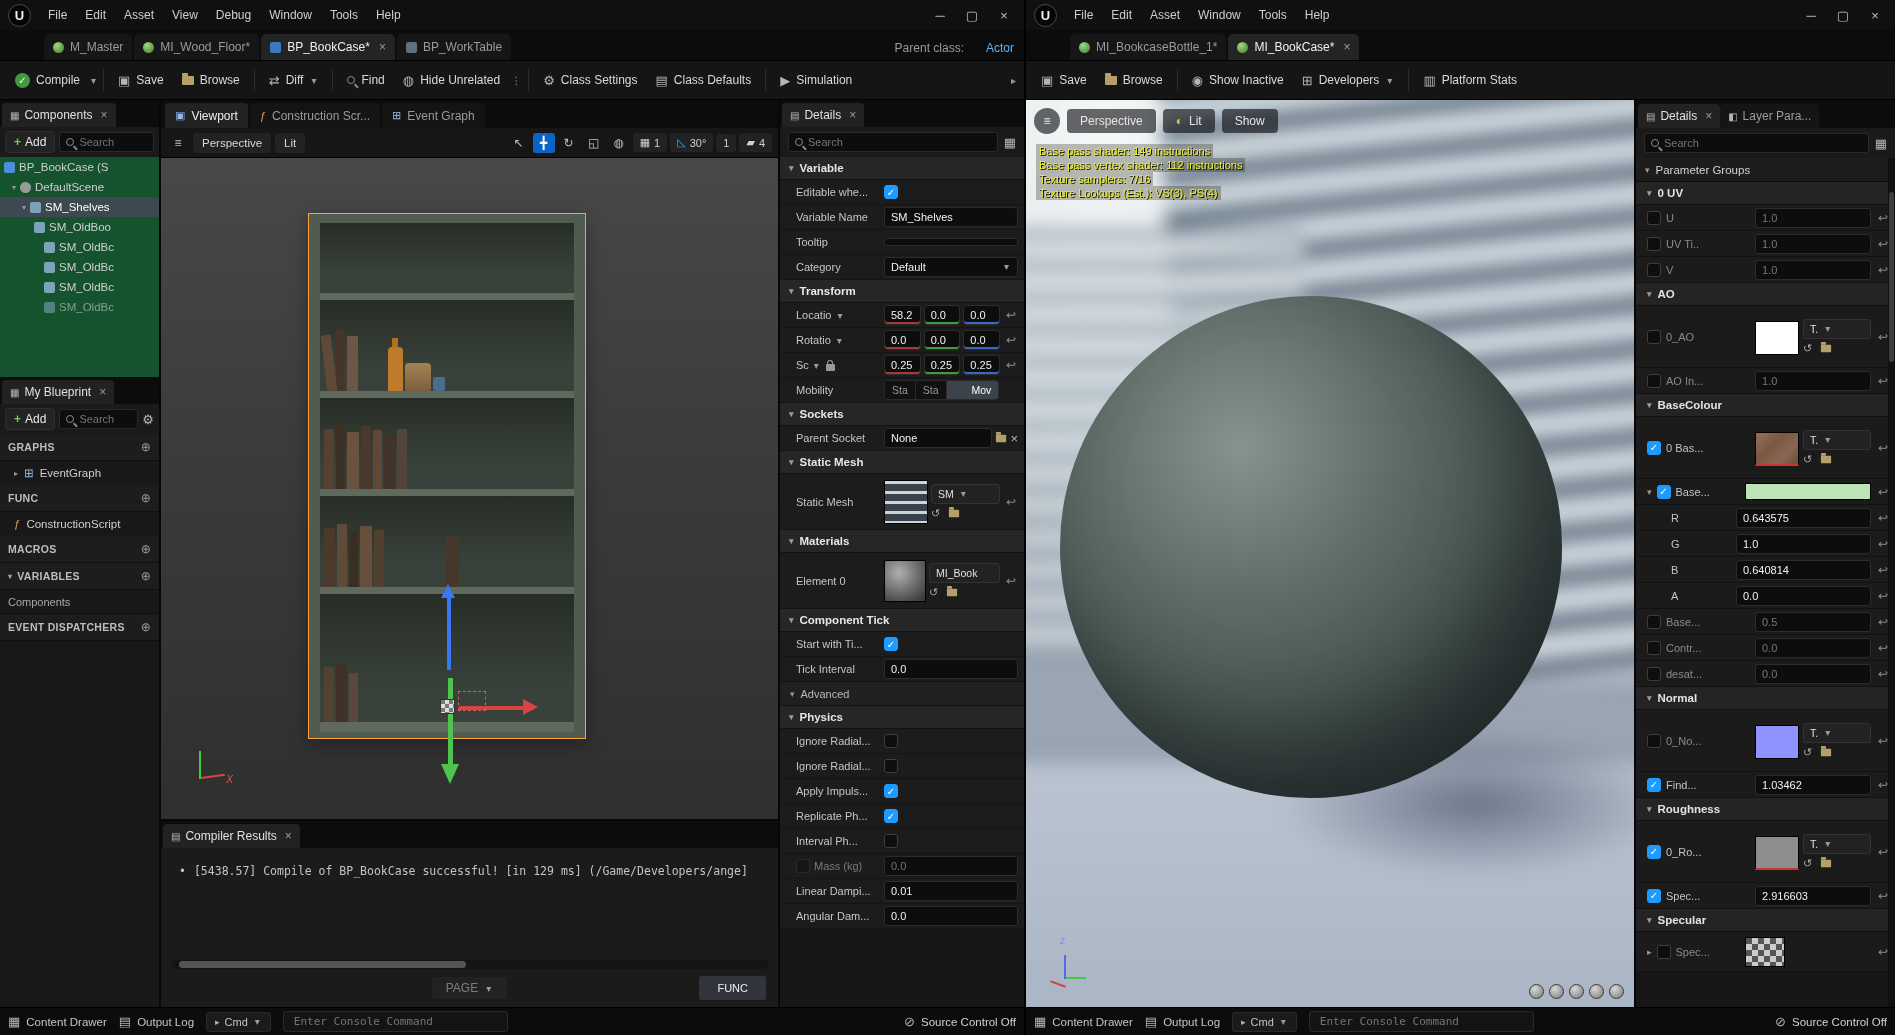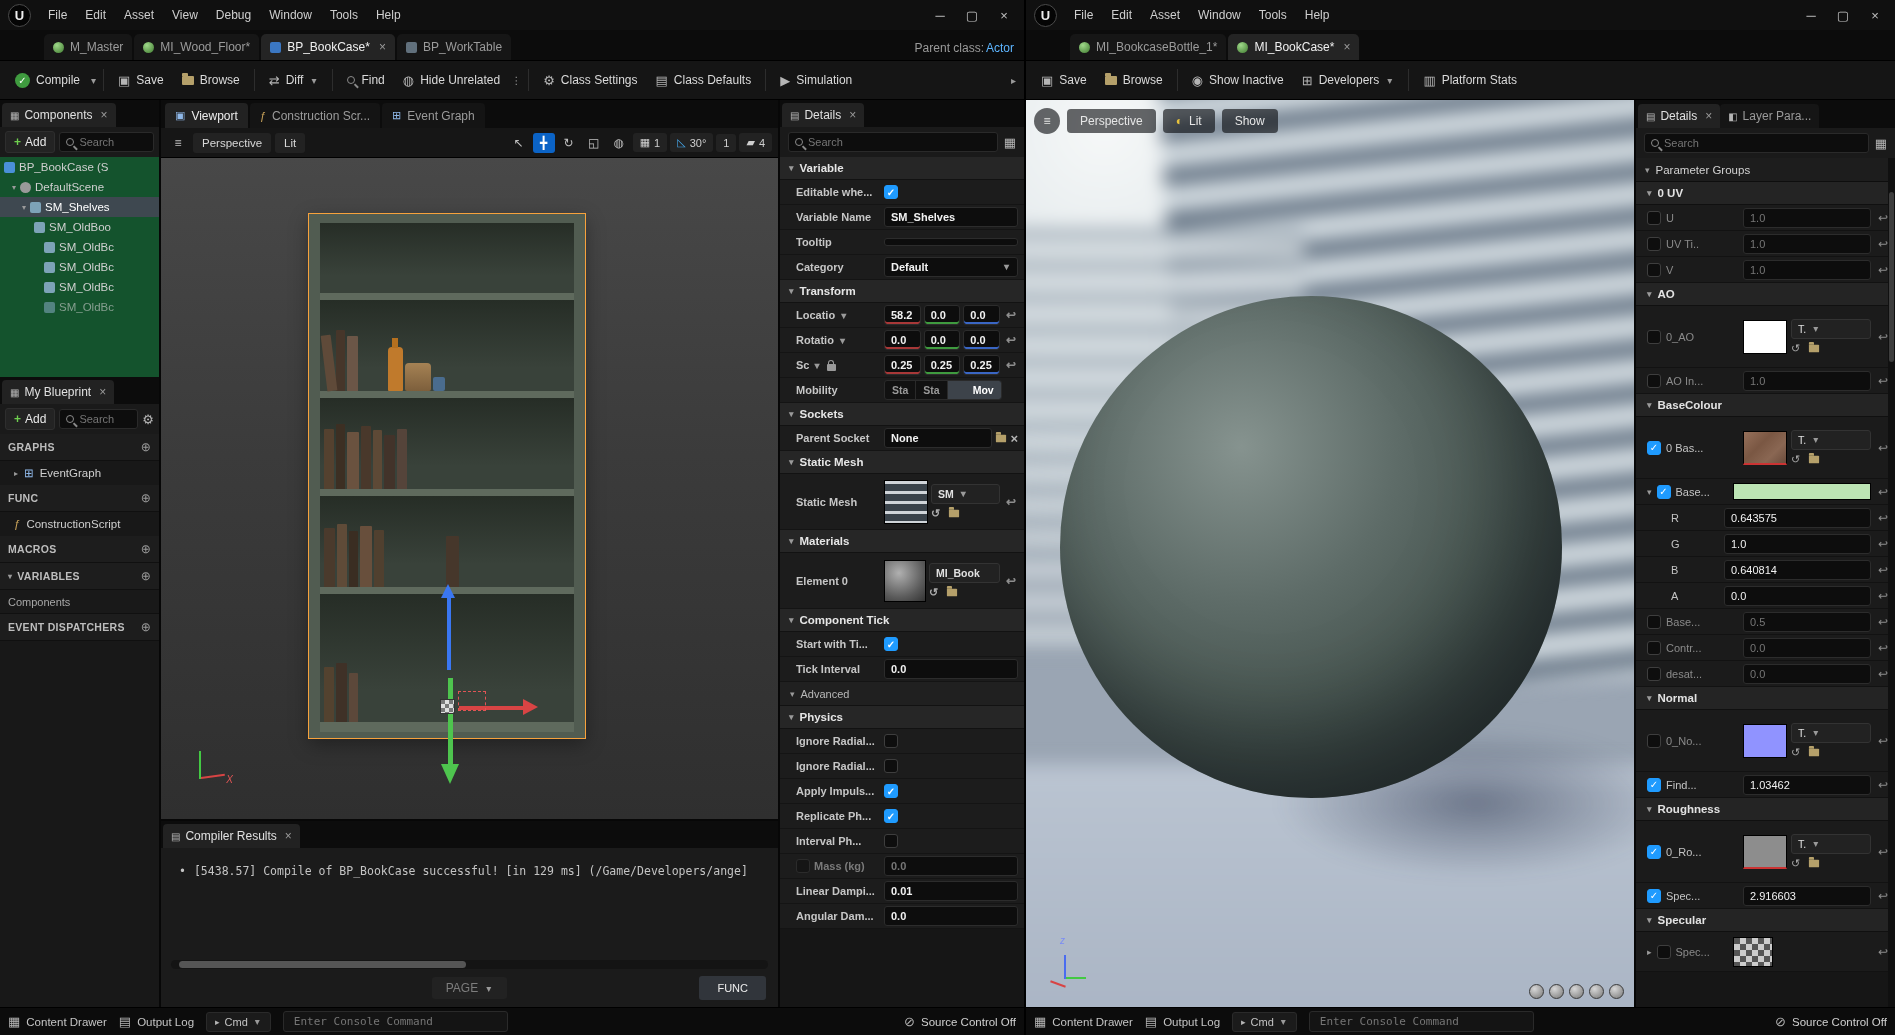--- a/index.html
+++ b/index.html
@@ -18,21 +18,21 @@
 
 
 .tabbar{flex:0 0 30px;background:#0c0c0c;display:flex;align-items:flex-end;padding-left:44px;}
 .atab{height:26px;display:flex;align-items:center;gap:6px;padding:0 9px;margin-right:2px;background:#161616;color:#9b9b9b;border-radius:5px 5px 0 0;font-size:12px;white-space:nowrap;}
 .atab.active{background:#242424;color:#f0f0f0;}
 .tab-dot{width:11px;height:11px;border-radius:50%;flex:0 0 auto;}
 .dot-green{background:radial-gradient(circle at 35% 30%,#9fd98a,#3f7a2f);}
 .dot-blue{background:#3b77c2;border-radius:2px;}
 .dot-gray{background:#61707c;border-radius:2px;}
 .tab-close{color:#9a9a9a;font-size:12px;margin-left:3px;}
-.parent-class{margin-left:auto;display:flex;gap:2px;align-items:flex-start;padding:0 10px 5px 0;color:#9a9a9a;white-space:nowrap;}
+.parent-class{margin-left:auto;display:flex;gap:22px;align-items:flex-start;padding:0 10px 5px 0;color:#9a9a9a;white-space:nowrap;}
 .pc-val{color:#5db5ff;}
 
 
 .toolbar{flex:0 0 40px;background:#151515;border-top:1px solid #000;border-bottom:1px solid #000;display:flex;align-items:center;padding:0 6px;overflow:hidden;}
 .tbtn{display:flex;align-items:center;gap:6px;padding:7px 9px;border-radius:4px;color:#dadada;white-space:nowrap;}
 .ti{color:#b5b5b5;font-size:13px;}
 .compile-ok{width:15px;height:15px;border-radius:50%;background:#3f9b3f;color:#fff;font-size:10px;display:flex;align-items:center;justify-content:center;}
 .tsep{width:1px;height:22px;background:#2d2d2d;margin:0 5px;flex:0 0 auto;}
 .tchev{color:#9a9a9a;font-size:10px;padding:0 2px;}
 .i-folder{width:12px;height:9px;background:#b5a06a;border-radius:1px;position:relative;flex:0 0 auto;}
@@ -100,21 +100,21 @@
 .comp-footer{flex:0 0 38px;display:flex;align-items:center;padding:0 12px;position:relative;}
 .page-btn{margin:0 auto;color:#7d7d7d;background:#222;padding:4px 14px;border-radius:3px;display:flex;gap:6px;align-items:center;}
 .clear-btn{position:absolute;right:12px;background:#31353b;color:#ececec;padding:6px 18px;border-radius:3px;font-size:11px;}
 
 
 .details-col{flex:0 0 244px;display:flex;flex-direction:column;min-width:0;background:#161616;}
 .search-row{flex:0 0 30px;display:flex;align-items:center;gap:6px;padding:0 8px;background:#1a1a1a;}
 .dscroll{flex:1;overflow:hidden;position:relative;}
 .dsec{height:23px;display:flex;align-items:center;gap:6px;background:#262626;padding:0 9px;color:#e6e6e6;font-size:11.5px;font-weight:700;border-bottom:1px solid #121212;}
 .chev{color:#9a9a9a;font-size:9px;}
-.drow{min-height:25px;display:flex;align-items:center;padding:2px 6px 2px 16px;background:#1c1c1c;border-bottom:1px solid #141414;gap:4px;font-size:11px;font-weight:bold;}
+.drow{min-height:25px;display:flex;align-items:center;padding:2px 6px 2px 16px;background:#1c1c1c;border-bottom:1px solid #141414;gap:4px;font-size:11px;}
 .dlabel{flex:0 0 84px;color:#c6c6c6;white-space:nowrap;overflow:hidden;}
 .dlabel.dim{color:#7a7a7a;}
 .dvals{flex:1;display:flex;align-items:center;gap:3px;min-width:0;}
 .nf{flex:1;min-width:0;background:#0d0d0d;border:1px solid #2c2c2c;border-radius:3px;padding:3px 6px;color:#f2f2f2;white-space:nowrap;overflow:hidden;font-size:11px;}
 .nf.gray{color:#767676;}
 .axx{box-shadow:inset 0 -2px 0 #a83838;}
 .axy{box-shadow:inset 0 -2px 0 #3f9b3f;}
 .axz{box-shadow:inset 0 -2px 0 #3a66c4;}
 .reset{flex:0 0 14px;color:#8d8d8d;text-align:center;font-size:12px;}
 .cb{width:14px;height:14px;border-radius:3px;background:#0e0e0e;border:1px solid #3e3e3e;display:flex;align-items:center;justify-content:center;flex:0 0 auto;color:#fff;font-size:10px;}
@@ -153,21 +153,21 @@
 .shape-btn{width:15px;height:15px;border-radius:50%;background:radial-gradient(circle at 35% 30%,#d8d8d8,#777);border:1px solid #3a3a3a;}
 
 
 .rdetails{flex:0 0 261px;display:flex;flex-direction:column;border-left:2px solid #070707;background:#161616;}
 .rd-tabrow{flex:0 0 28px;display:flex;align-items:flex-end;background:#0c0c0c;padding-left:2px;}
 .pg-header{height:24px;display:flex;align-items:center;gap:6px;padding:0 9px;color:#d2d2d2;background:#1d1d1d;border-bottom:1px solid #0e0e0e;font-size:11.5px;}
 .grp-header{height:23px;display:flex;align-items:center;gap:6px;padding:0 11px;color:#e2e2e2;background:#242424;border-bottom:1px solid #101010;font-size:11.5px;font-weight:700;}
 .prow{min-height:26px;display:flex;align-items:center;gap:5px;padding:2px 5px 2px 11px;background:#1b1b1b;border-bottom:1px solid #121212;font-size:11px;}
 .plabel{flex:0 0 72px;color:#c4c4c4;white-space:nowrap;overflow:hidden;}
 .plabel.dim{color:#8a8a8a;}
-.pval{flex:1;display:flex;align-items:center;gap:4px;min-width:0;}
+.pval{flex:1;display:flex;align-items:flex-end;gap:4px;min-width:0;margin-left:12px;}
 .texrow{min-height:62px;}
 .swatch{width:44px;height:34px;border:1px solid #000;flex:0 0 auto;}
 .sw-white{background:#fff;}
 .sw-wood{background:linear-gradient(135deg,#96705a 0%,#7a5743 40%,#8a6753 70%,#6b4c3c 100%);border-bottom:2px solid #c33;}
 .sw-normal{background:#9093ff;}
 .sw-rough{background:#8d8d8d;border-bottom:2px solid #c33;}
 .sw-checker{background:conic-gradient(#ccc 0 25%,#555 0 50%,#ccc 0 75%,#555 0);background-size:12px 12px;width:40px;height:30px;}
 .colorbar{flex:1;height:17px;background:#bce4b4;border:1px solid #000;min-width:0;}
 .vscroll{position:absolute;right:0;top:0;bottom:0;width:7px;background:#101010;}
 .vthumb{position:absolute;right:1px;top:34px;width:5px;height:170px;border-radius:3px;background:#3d3d3d;}
@@ -851,20 +851,26 @@
         </div>
         <div class="mvbtn">
           <span class="lit-ico">◐</span>
           <span>Lit</span>
         </div>
         <div class="mvbtn">
           <span>Show</span>
         </div>
       </div>
 
+      <div class="mv-stats">
+        <div>Base pass shader: 149 instructions</div>
+        <div>Base pass vertex shader: 112 instructions</div>
+        <div>Texture samplers: 7/16</div>
+        <div>Texture Lookups (Est.): VS(3), PS(4)</div>
+      </div>
 
       <div class="axisw" style="bottom:16px;">
         <div style="position:absolute;left:22px;bottom:12px;width:2px;height:24px;background:#4a6cf0;"></div>
         <div style="position:absolute;left:24px;bottom:12px;width:20px;height:2px;background:#43c943;"></div>
         <div style="position:absolute;left:8px;bottom:6px;width:16px;height:2px;background:#d84444;transform:rotate(20deg);"></div>
         <span class="axl" style="color:#7a8cf5;left:18px;top:0;">z</span>
       </div>
 
       <div class="shape-btns">
         <div class="shape-btn"></div>

